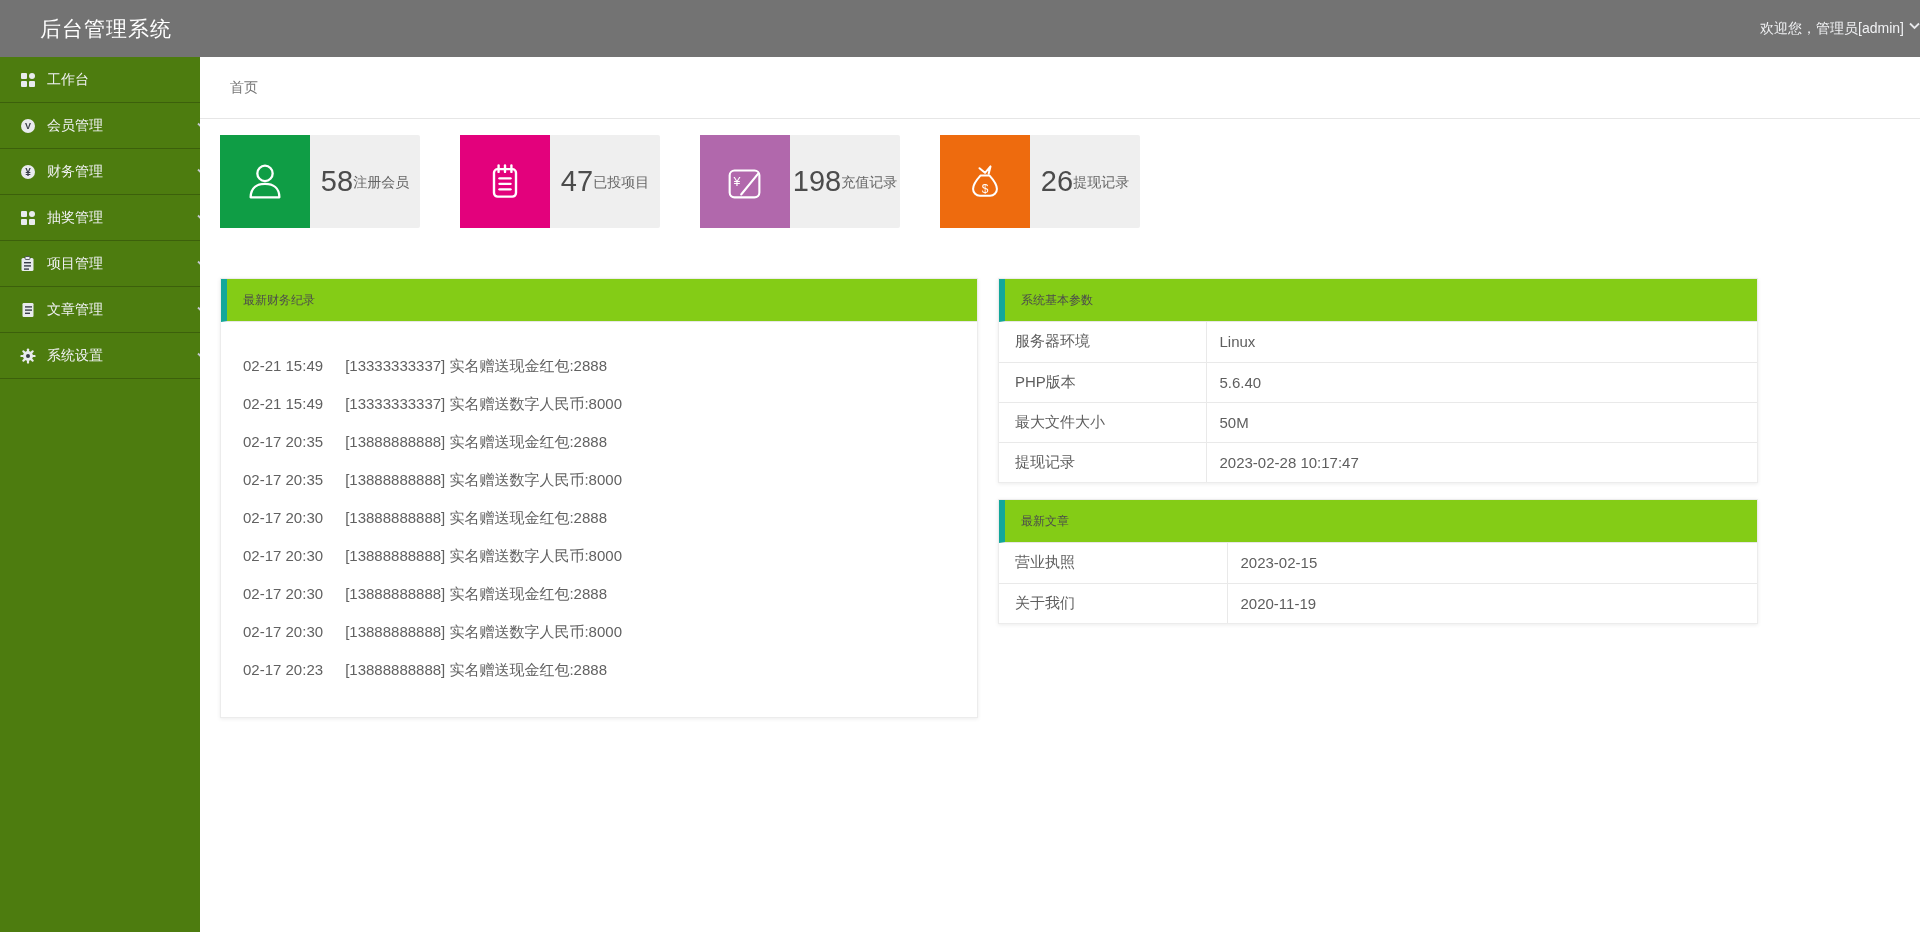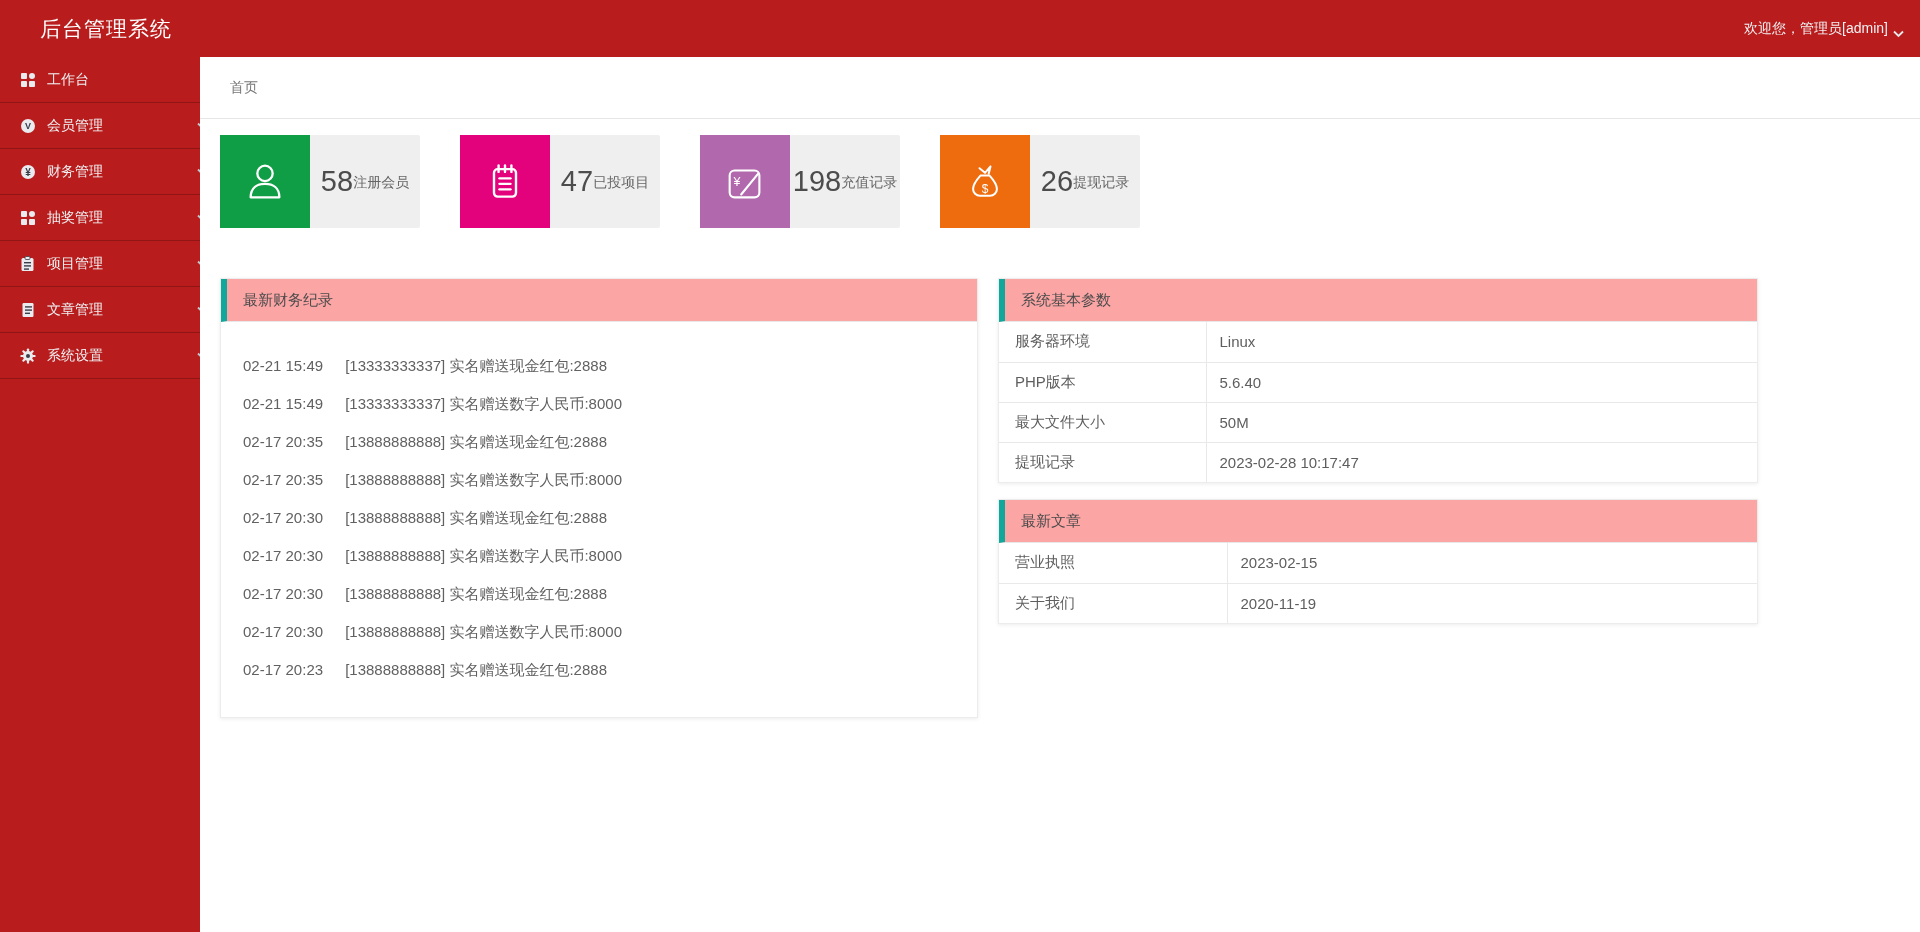--- a/index.html
+++ b/index.html
@@ -2,28 +2,28 @@
 <html><head>
 <meta charset="utf-8">
 <style>
   * { margin:0; padding:0; box-sizing:border-box; }
   html,body { width:1920px; height:932px; background:#fff; overflow:hidden;
               font-family:"Liberation Sans","DejaVu Sans",sans-serif; }
   .stage { position:relative; width:1920px; height:932px; }
 
   
   .topbar { position:absolute; top:0; left:0; width:1920px; height:57px;
-            background:#b91c1c; display:flex; align-items:center; justify-content:space-between; z-index:5; }
+            background:#737373; display:flex; align-items:center; justify-content:space-between; z-index:5; }
   .logo { color:#ffffff; font-size:21px; padding-left:40px; letter-spacing:1px; }
-  .user-menu { display:flex; align-items:flex-end; gap:5px; color:#f1f2f4; font-size:14px;
-               padding-right:16px; cursor:pointer; }
+  .user-menu { display:flex; align-items:flex-start; gap:5px; color:#f1f2f4; font-size:14px;
+               padding-right:0; cursor:pointer; }
   .user-menu svg { margin-top:2px; }
 
   
-  .sidebar { position:absolute; top:57px; left:0; width:228px; height:875px; background:#b91c1c; }
+  .sidebar { position:absolute; top:57px; left:0; width:228px; height:875px; background:#4d7c0f; }
   .side-item { height:46px; display:flex; align-items:center; padding:0 20px 0 19px;
                border-bottom:1px solid rgba(0,0,0,0.22); cursor:pointer; }
   .s-icon { width:17px; height:17px; display:flex; align-items:center; justify-content:center; margin-right:11px; }
   .s-label { flex:1; color:#f0f1f3; font-size:14px; }
   .s-caret { display:flex; align-items:center; }
 
   
   .main { position:absolute; top:57px; left:200px; width:1720px; height:875px; background:#fff; }
   .breadcrumb-bar { height:62px; border-bottom:1px solid #e6e6e6; display:flex; align-items:center;
                     padding-left:30px; }
@@ -35,23 +35,23 @@
   .stats { display:flex; gap:40px; }
   .stat-card { width:200px; height:93px; background:#efefef; display:flex; border-radius:2px; cursor:pointer; }
   .stat-icon { width:90px; height:93px; display:flex; align-items:center; justify-content:center; flex:none; }
   .stat-info { flex:1; display:flex; flex-direction:row; align-items:center; justify-content:center; }
   .stat-value { font-size:29px; color:#4c4c4c; line-height:1.15; }
   .stat-label { font-size:14px; color:#666; margin-top:3px; }
 
   
   .panels { display:flex; gap:20px; margin-top:50px; }
   .panel { background:#fff; border:1px solid #ececec; box-shadow:0 1px 4px rgba(0,0,0,0.08); }
-  .panel-header { height:43px; background:#fca5a5; border-left:6px solid #12a79b;
+  .panel-header { height:43px; background:#84cc16; border-left:6px solid #12a79b;
                   border-bottom:1px solid #e7e7e7; display:flex; align-items:center;
-                  padding-left:16px; font-size:15px; color:#4c4c4c; }
+                  padding-left:16px; font-size:12px; color:#4c4c4c; }
   .panel-left { width:758px; }
   .right-col { width:760px; display:flex; flex-direction:column; gap:16px; }
 
   .finance-body { padding:25px 0 28px 0; }
   .record-row { height:38px; line-height:38px; padding-left:22px; font-size:15px; color:#616161; white-space:nowrap; }
   .rec-time { display:inline-block; width:98px; }
 
   .info-table { width:100%; border-collapse:collapse; }
   .info-table td { height:40px; font-size:15px; color:#5e5e5e; border-bottom:1px solid #e9e9e9; }
   .info-table tr:last-child td { border-bottom:none; }

